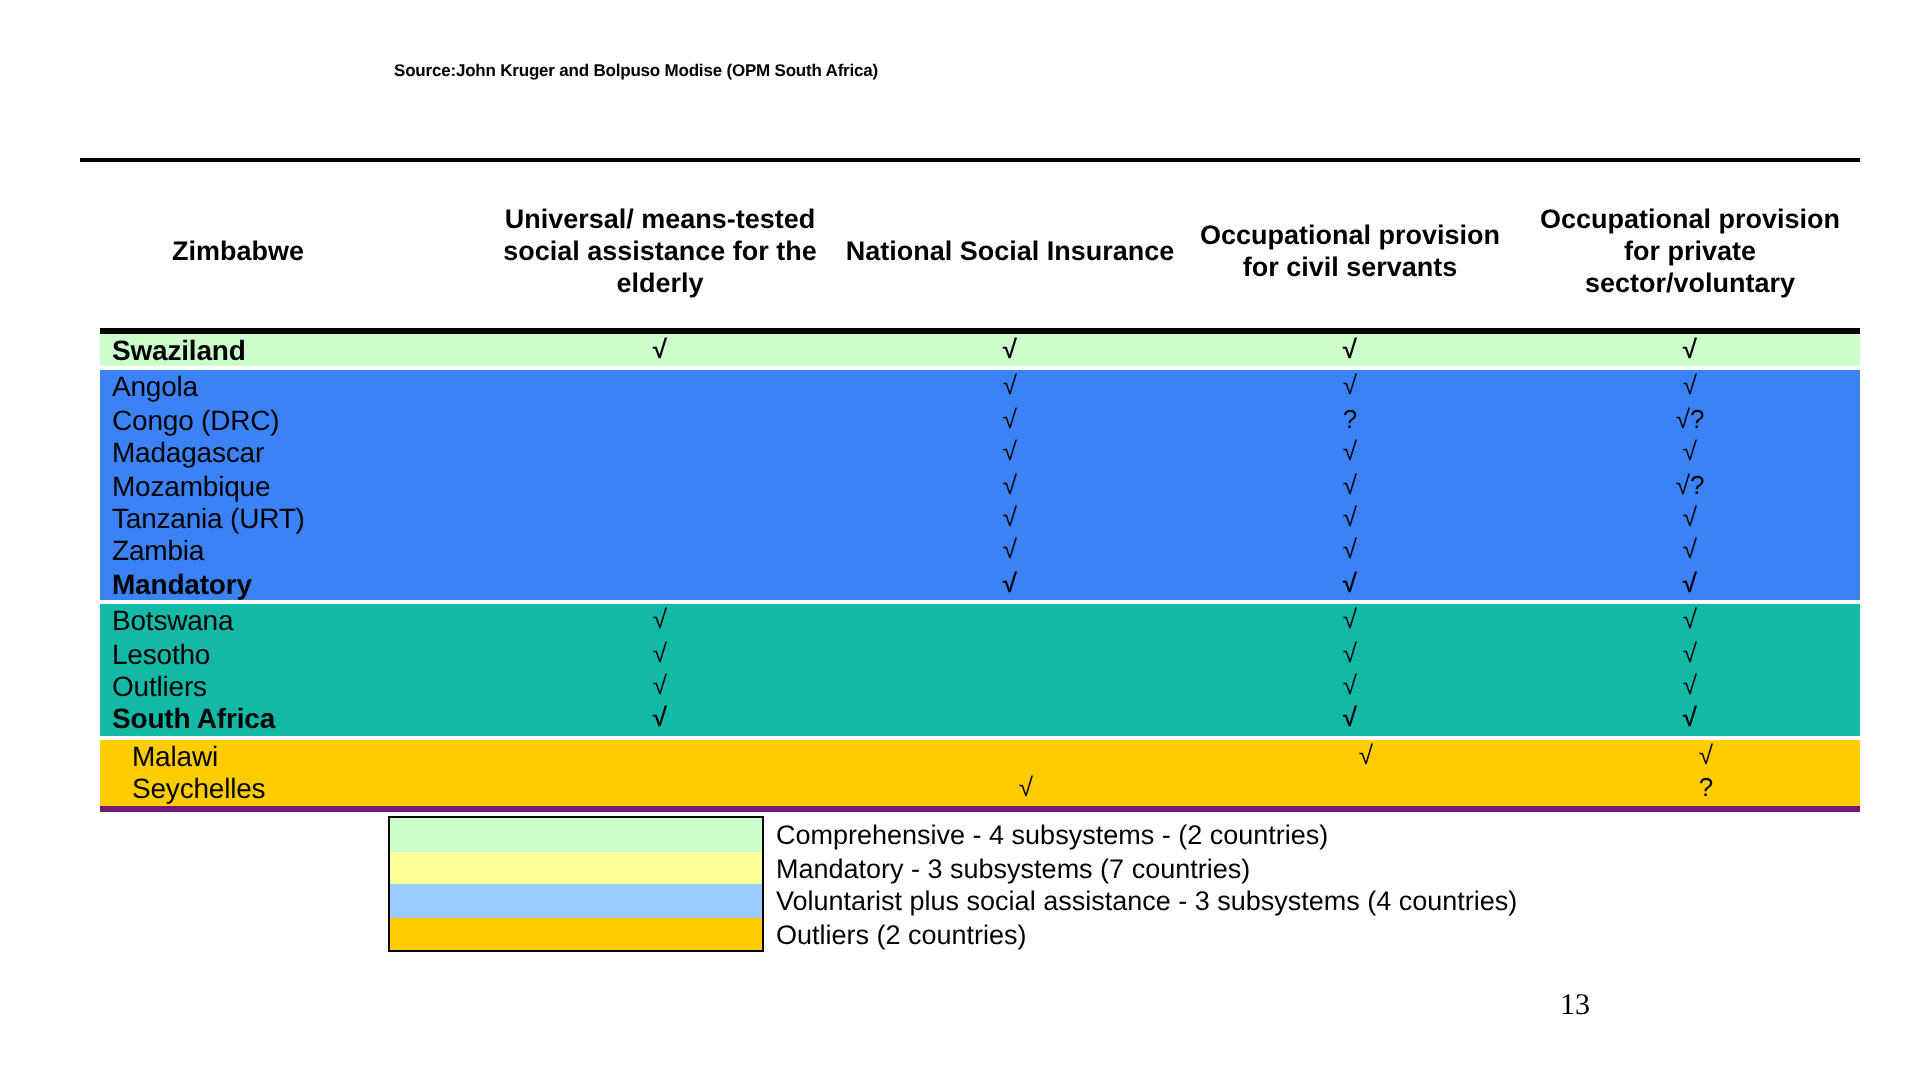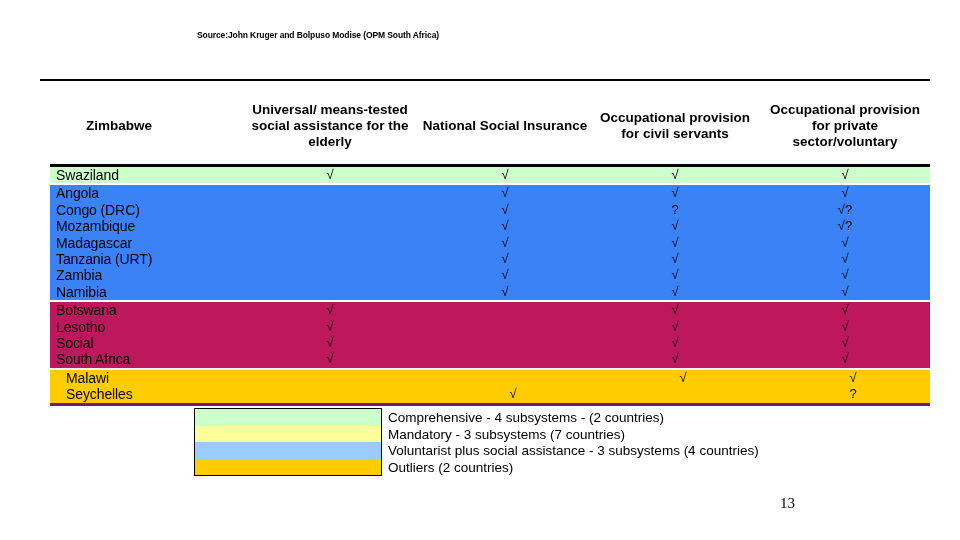--- a/index.html
+++ b/index.html
@@ -100,25 +100,25 @@
     letter-spacing: -0.1px;
   }
   tbody td.mark {
     text-align: center;
     font-size: 13px;
   }
 
   
   tr.band-green td { background: #ccffcc; }
   tr.band-yellow td { background: #3b82f6; }
-  tr.band-blue td { background: #be185d; }
+  tr.band-blue td { background: #14b8a6; }
   tr.band-orange td { background: #ffcc00; padding-left: 16px; }
 
   
-  tr.group-end td { border-bottom: 2px solid #ffffff; }
+  tr.group-end td { border-bottom: 2px solid #ffffff; font-weight: bold; }
   tr.table-end td { border-bottom: 3px solid #701a75; }
 
   
   .legend {
     position: absolute;
     left: 194px;
     top: 408px;
     display: flex;
     align-items: flex-end;
   }
@@ -199,70 +199,70 @@
             <td class="mark">√</td>
           </tr>
           <tr class="band-yellow">
             <td class="country">Congo (DRC)</td>
             <td class="mark"></td>
             <td class="mark">√</td>
             <td class="mark">?</td>
             <td class="mark">√?</td>
           </tr>
           <tr class="band-yellow">
+            <td class="country">Madagascar</td>
+            <td class="mark"></td>
+            <td class="mark">√</td>
+            <td class="mark">√</td>
+            <td class="mark">√</td>
+          </tr>
+          <tr class="band-yellow">
             <td class="country">Mozambique</td>
             <td class="mark"></td>
             <td class="mark">√</td>
             <td class="mark">√</td>
             <td class="mark">√?</td>
           </tr>
           <tr class="band-yellow">
-            <td class="country">Madagascar</td>
-            <td class="mark"></td>
-            <td class="mark">√</td>
-            <td class="mark">√</td>
-            <td class="mark">√</td>
-          </tr>
-          <tr class="band-yellow">
             <td class="country">Tanzania (URT)</td>
             <td class="mark"></td>
             <td class="mark">√</td>
             <td class="mark">√</td>
             <td class="mark">√</td>
           </tr>
           <tr class="band-yellow">
             <td class="country">Zambia</td>
             <td class="mark"></td>
             <td class="mark">√</td>
             <td class="mark">√</td>
             <td class="mark">√</td>
           </tr>
           <tr class="band-yellow group-end">
-            <td class="country">Namibia</td>
+            <td class="country">Mandatory</td>
             <td class="mark"></td>
             <td class="mark">√</td>
             <td class="mark">√</td>
             <td class="mark">√</td>
           </tr>
           <tr class="band-blue">
             <td class="country">Botswana</td>
             <td class="mark">√</td>
             <td class="mark"></td>
             <td class="mark">√</td>
             <td class="mark">√</td>
           </tr>
           <tr class="band-blue">
             <td class="country">Lesotho</td>
             <td class="mark">√</td>
             <td class="mark"></td>
             <td class="mark">√</td>
             <td class="mark">√</td>
           </tr>
           <tr class="band-blue">
-            <td class="country">Social</td>
+            <td class="country">Outliers</td>
             <td class="mark">√</td>
             <td class="mark"></td>
             <td class="mark">√</td>
             <td class="mark">√</td>
           </tr>
           <tr class="band-blue group-end">
             <td class="country">South Africa</td>
             <td class="mark">√</td>
             <td class="mark"></td>
             <td class="mark">√</td>

